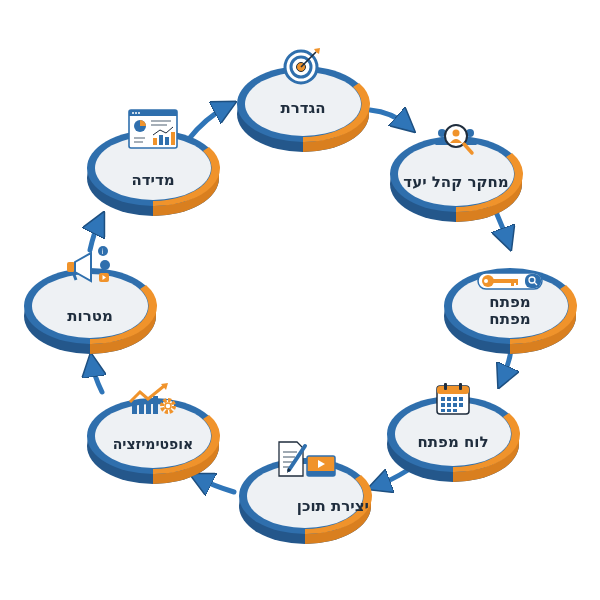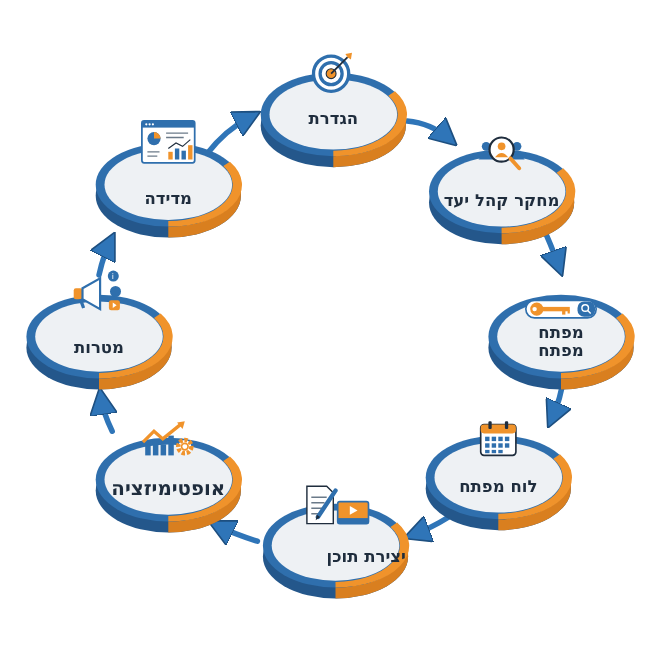--- a/index.html
+++ b/index.html
@@ -188,21 +188,21 @@
             <rect x="11" y="18" width="5" height="14"></rect>
           <rect x="18" y="22" width="5" height="10"></rect>
             <rect x="25" y="14" width="5" height="18"></rect>
         </g>
         <polyline points="2,20 12,10 20,17 36,4" fill="none" stroke="#f0932b" stroke-width="3"></polyline>
         <path d="M33,2 L40,1 L38,8 Z" fill="#f0932b"></path>
         <circle cx="40" cy="24" r="6" fill="#ffffff" stroke="#f0932b" stroke-width="4" stroke-dasharray="3 1.6"></circle>
         <circle cx="40" cy="24" r="3" fill="#ffffff" stroke="#f0932b" stroke-width="1.5"></circle>
       </svg>
     </div>
-    <div class="label one" style="top:56px;font-size:18px;">
+    <div class="label one" style="top:56px;font-size:14px;">
       <div>אופטימיזציה</div>
     </div>
   </div>
 
   <div class="node" style="left:20px; top:250px;">
     <svg class="disc" viewBox="0 0 140 110">
       <ellipse cx="70" cy="66" rx="66" ry="38" fill="#24578b"></ellipse>
       <path d="M70,104 A66,38 0 0 0 136,66 L136,56 A66,38 0 0 1 70,94 Z" fill="#d97f1f"></path>
       <ellipse cx="70" cy="56" rx="66" ry="38" fill="#2f6fad"></ellipse>
       <path d="M70,94 A66,38 0 0 0 126,35 L120,39 A60,33 0 0 1 70,89 Z" fill="#f0932b"></path>

